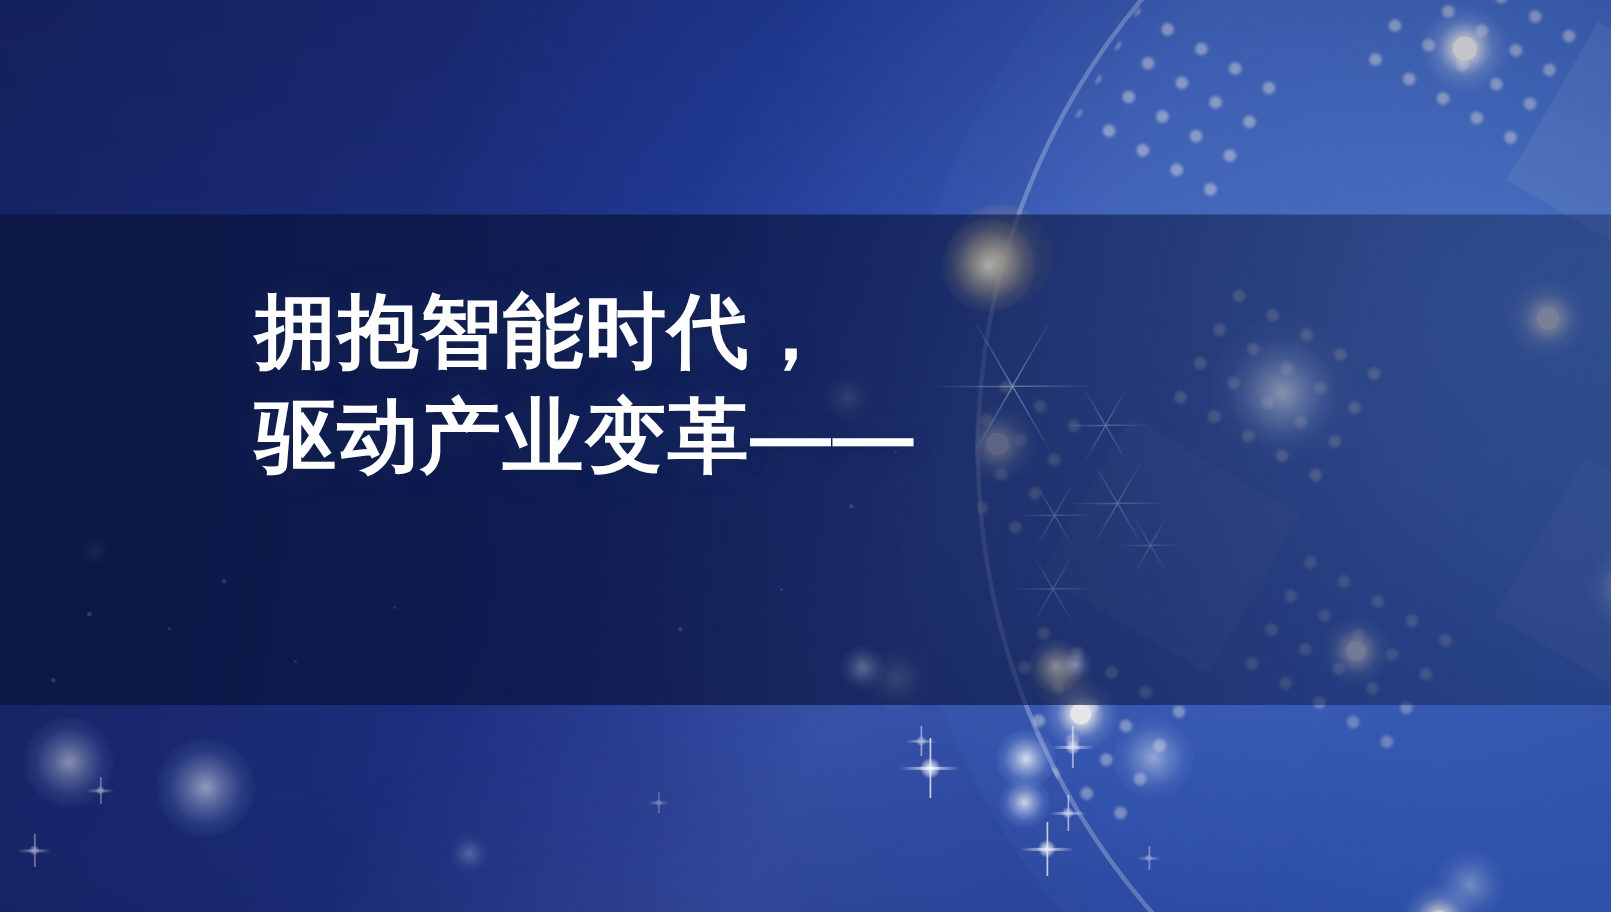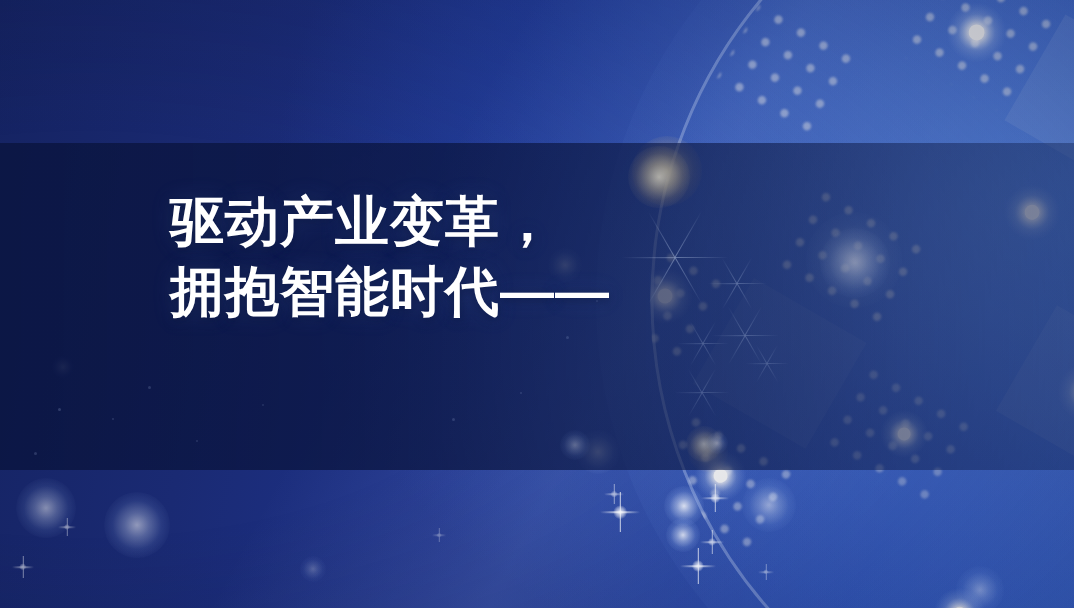--- a/index.html
+++ b/index.html
@@ -368,17 +368,17 @@
   <div class="dust" style="left:148px;top:386px;width:3px;height:3px;opacity:.3;"></div>
   <div class="dust" style="left:196px;top:440px;width:2px;height:2px;opacity:.25;"></div>
   <div class="dust" style="left:34px;top:452px;width:3px;height:3px;opacity:.3;"></div>
   <div class="dust" style="left:262px;top:404px;width:2px;height:2px;opacity:.22;"></div>
   <div class="dust" style="left:452px;top:418px;width:3px;height:3px;opacity:.3;"></div>
   <div class="dust" style="left:520px;top:392px;width:2px;height:2px;opacity:.26;"></div>
   <div class="dust" style="left:566px;top:336px;width:3px;height:3px;opacity:.28;"></div>
   <div class="dust" style="left:596px;top:300px;width:2px;height:2px;opacity:.24;"></div>
 
   <div id="headline">
-    <div class="hl-line">驱动产业变革，</div>
-    <div class="hl-line">拥抱智能时代——</div>
+    <div class="hl-line">拥抱智能时代，</div>
+    <div class="hl-line">驱动产业变革——</div>
   </div>
 
 </div>
 
 </body></html>

